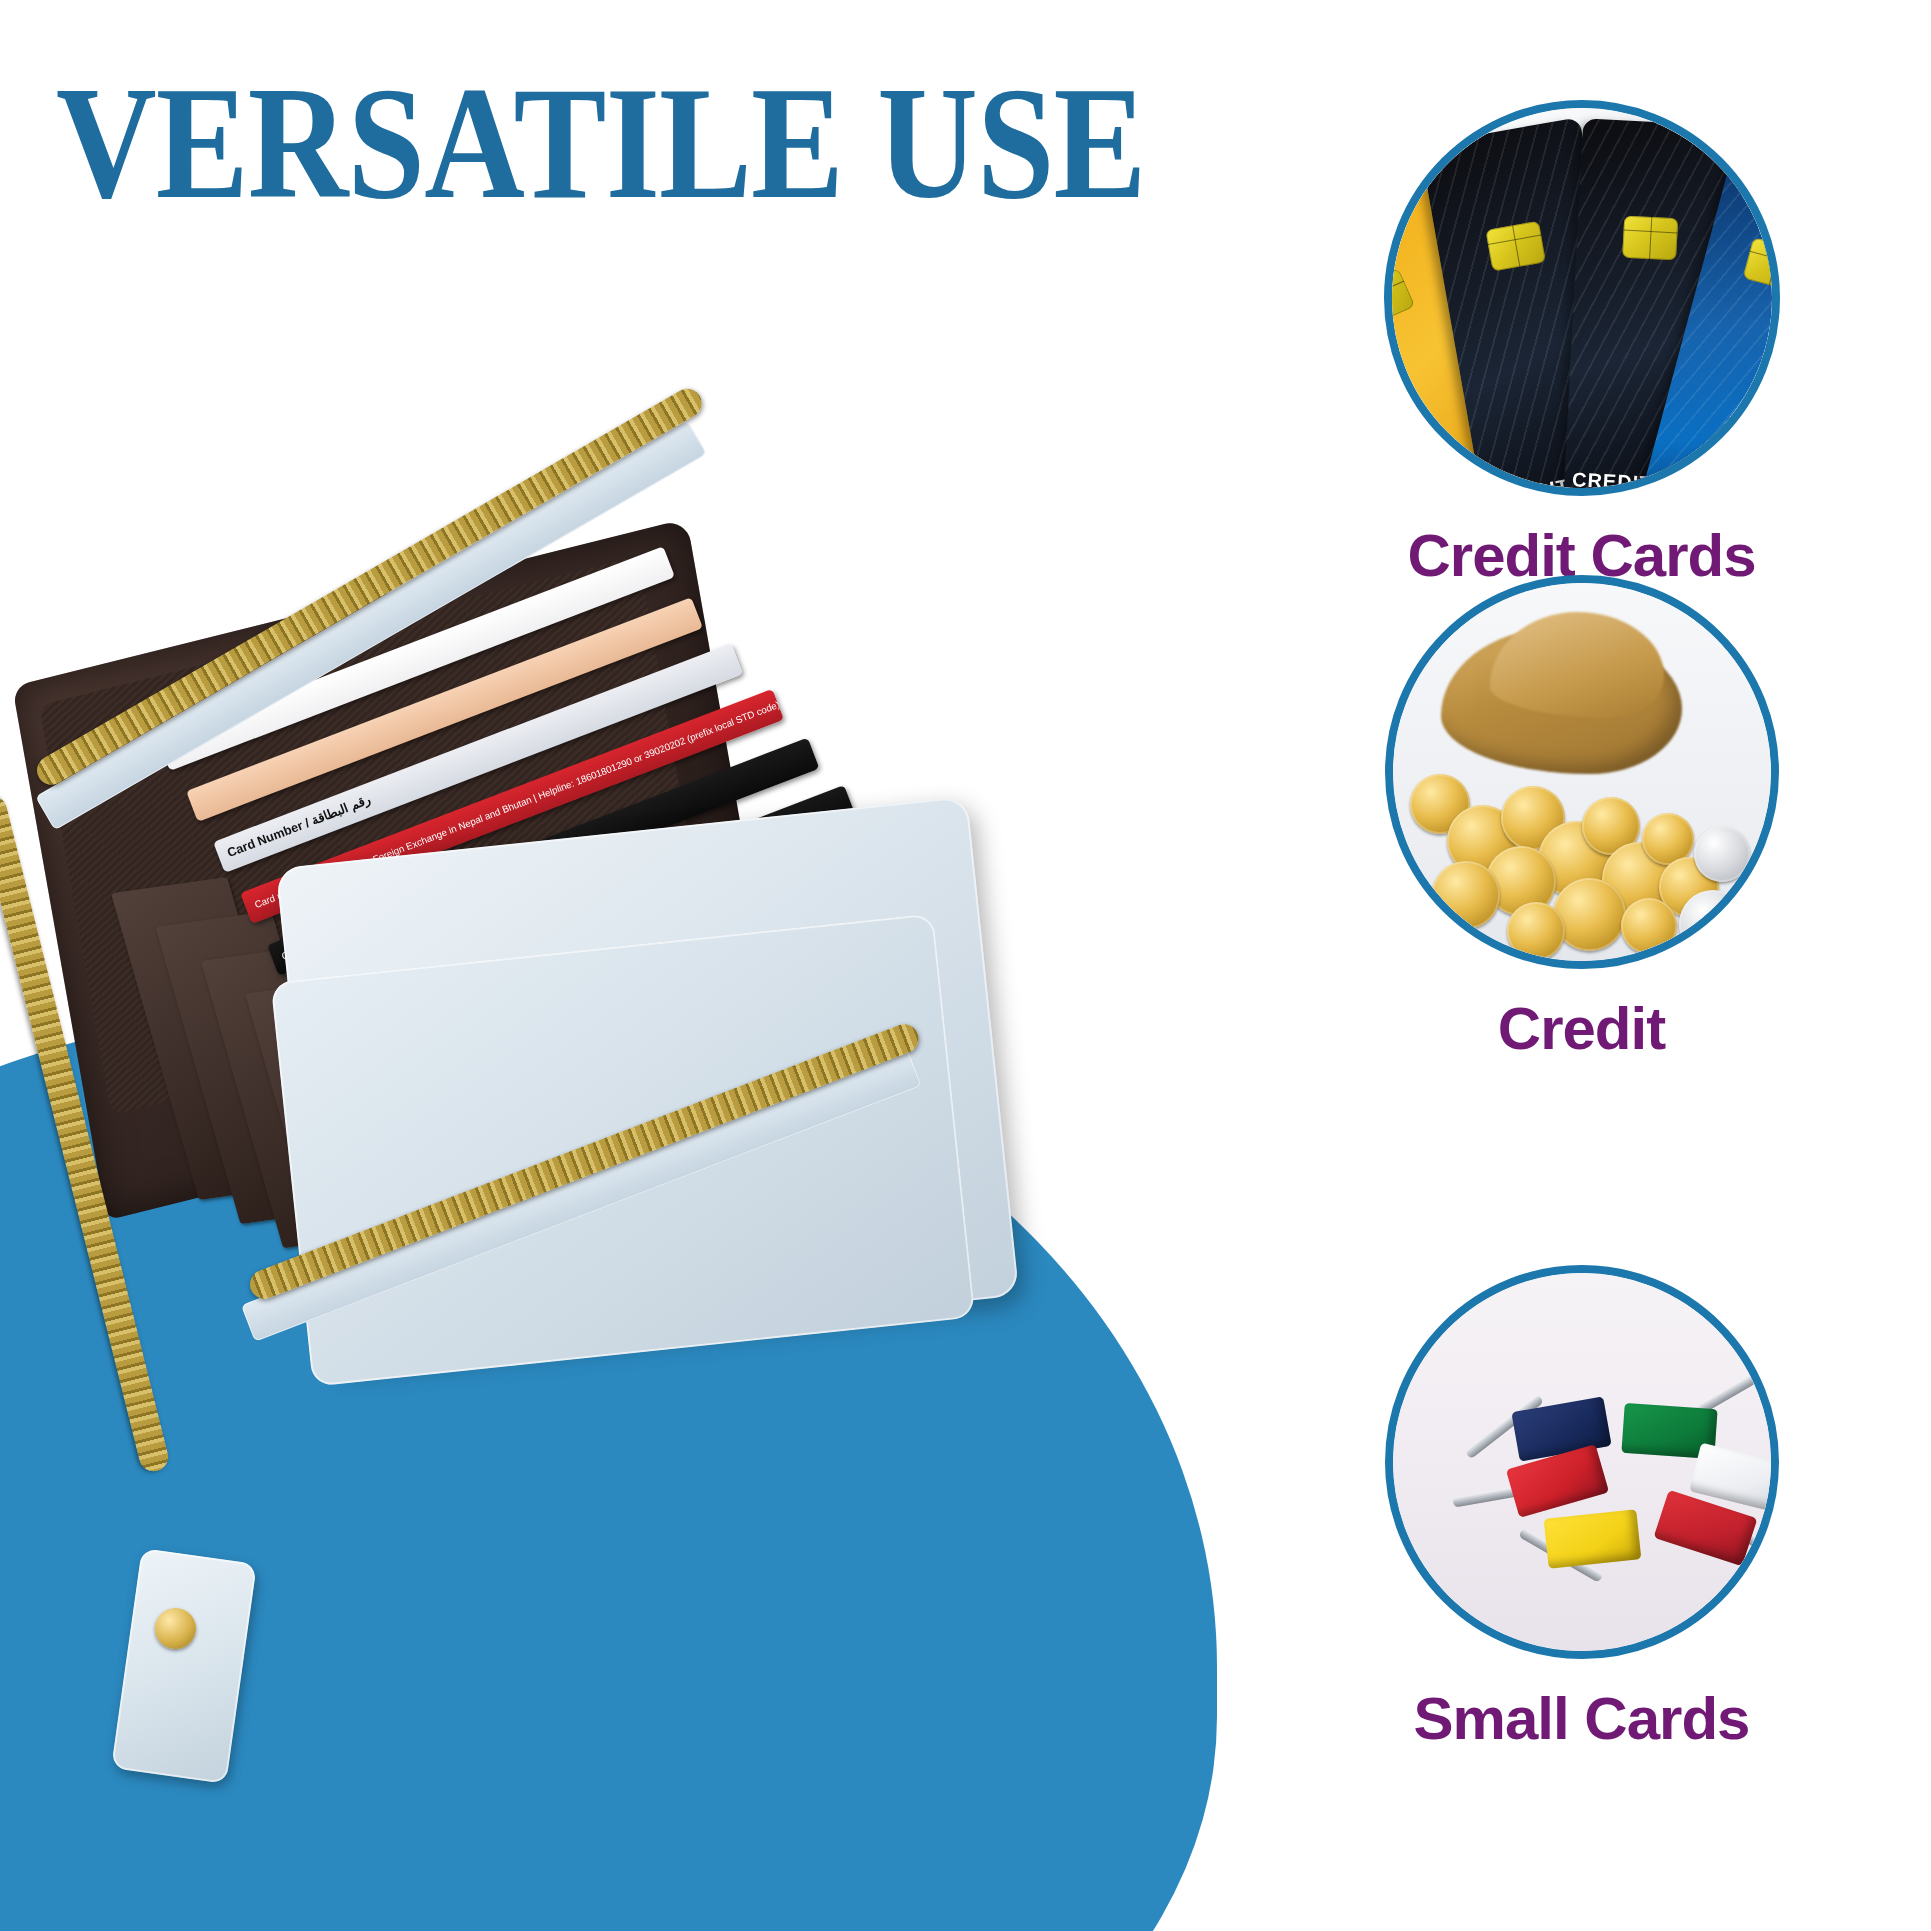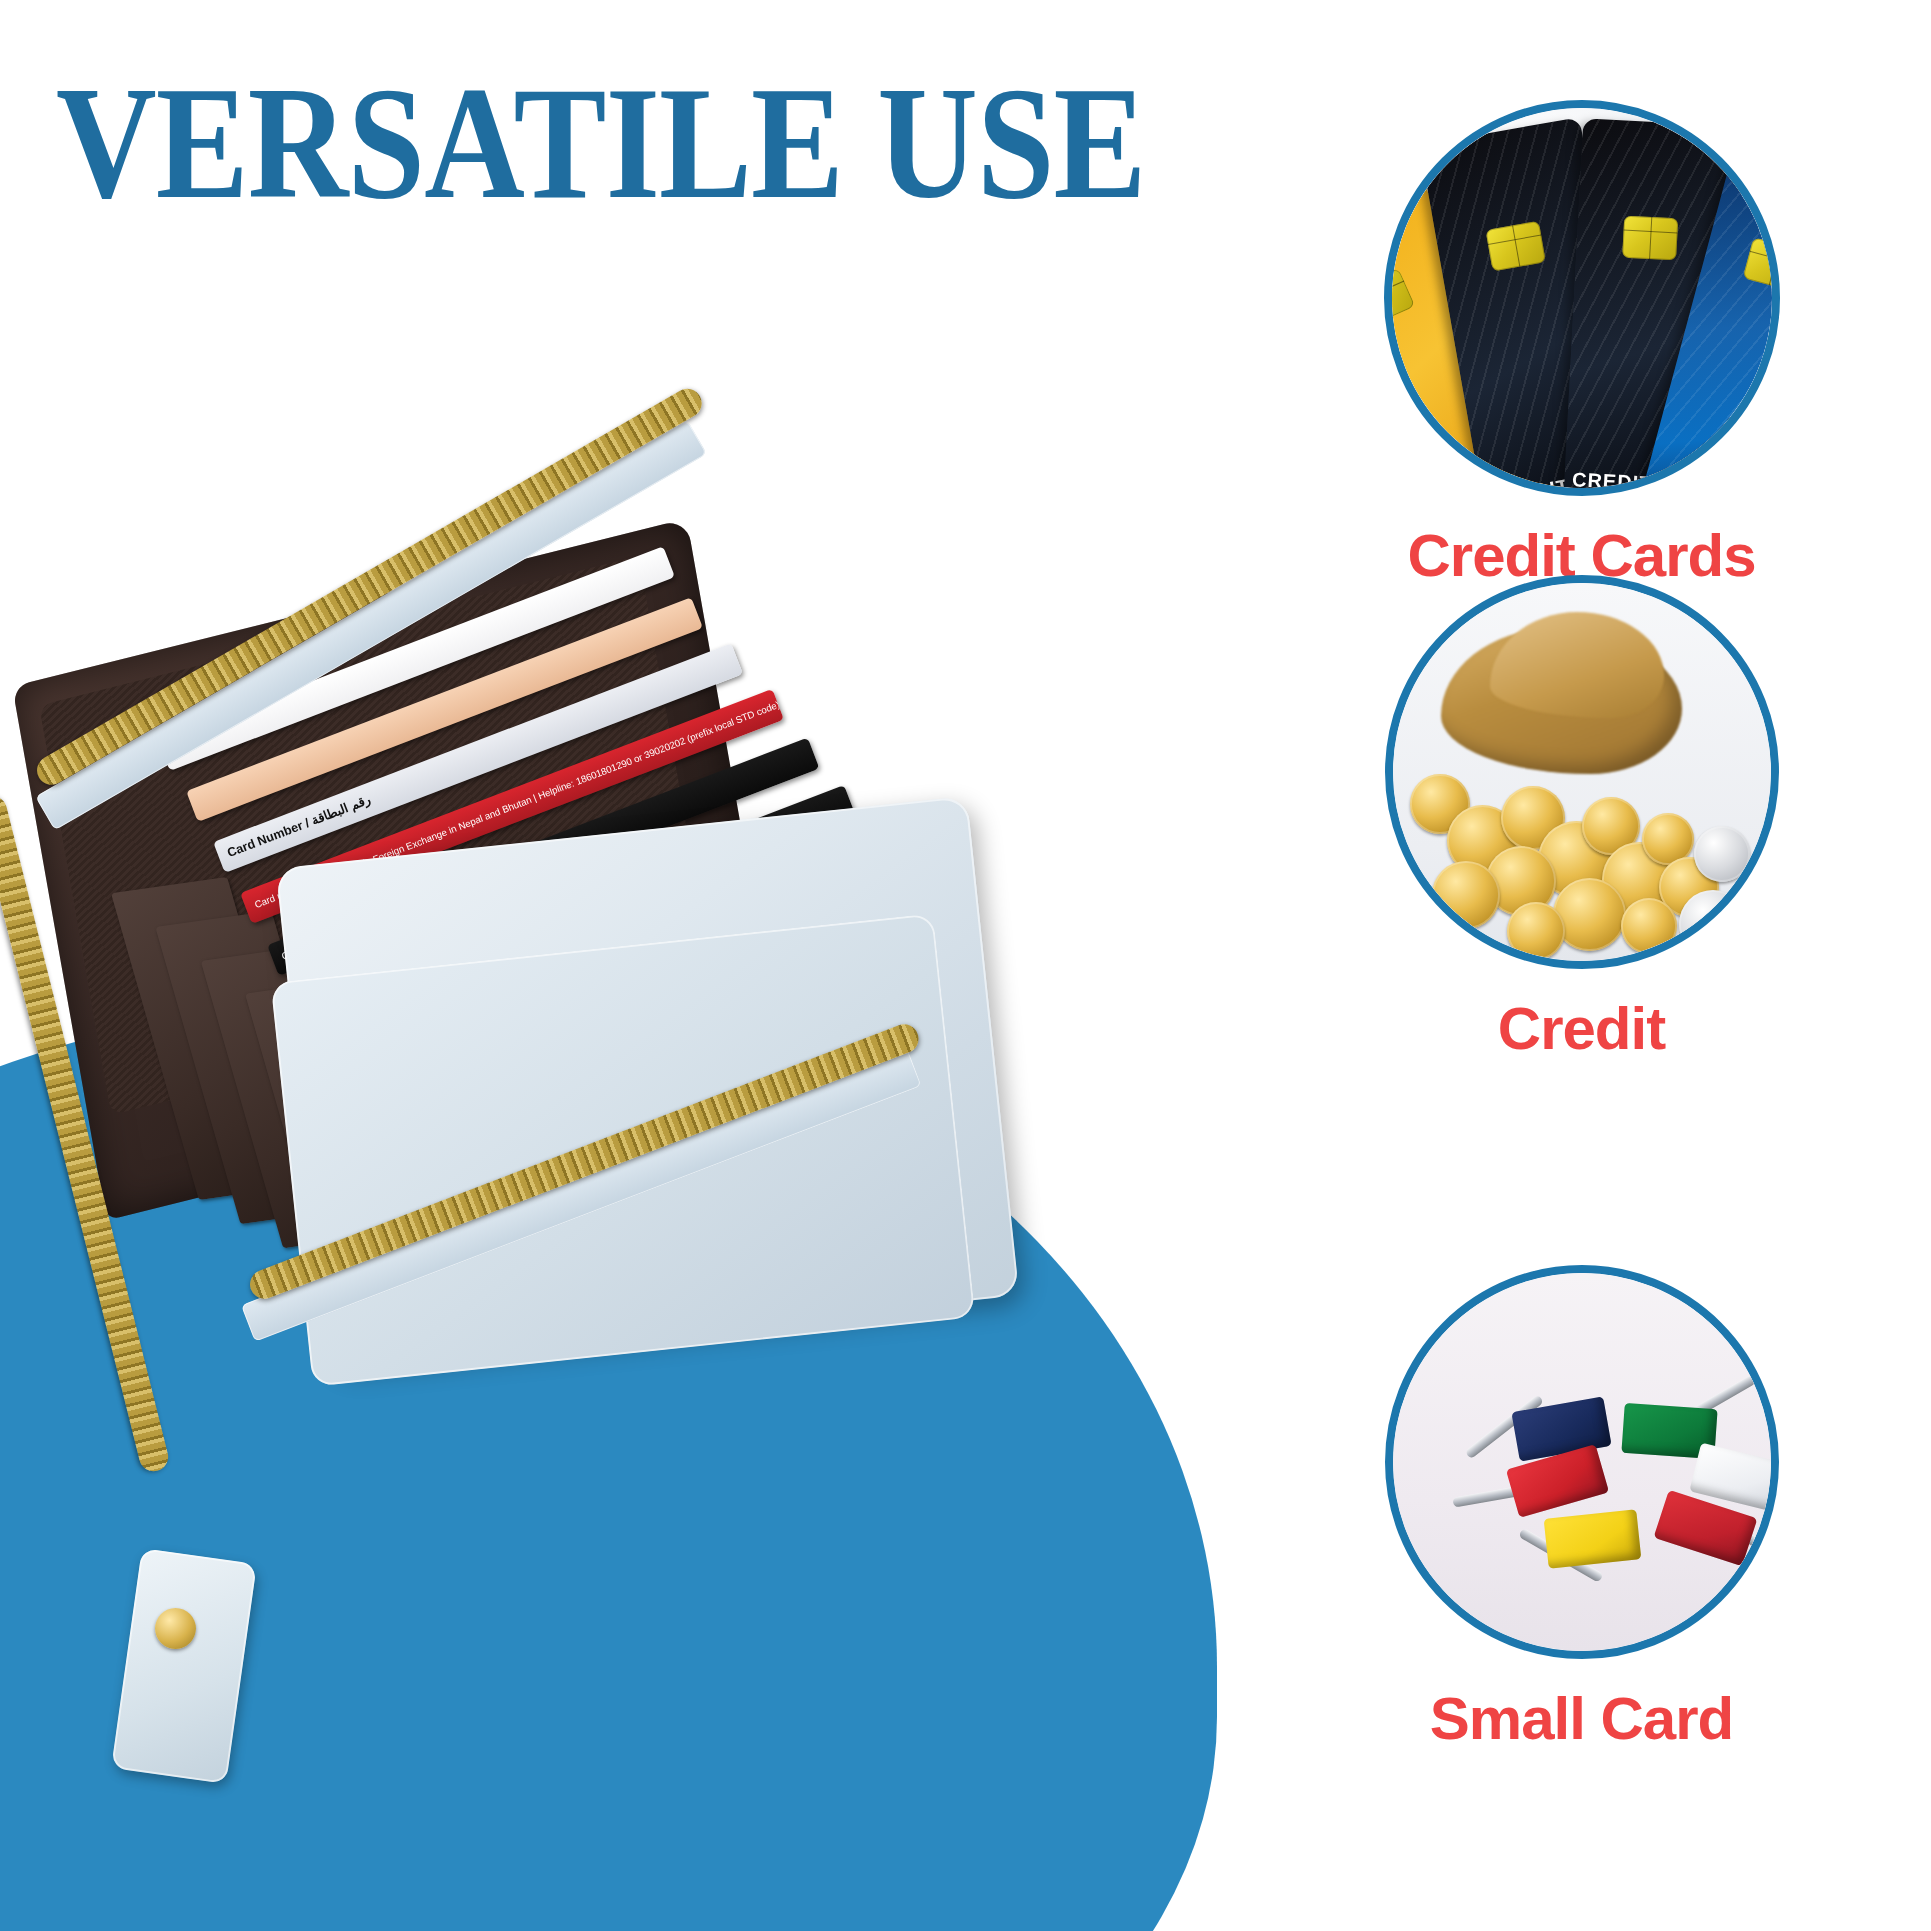--- a/index.html
+++ b/index.html
@@ -37,21 +37,21 @@
     border-radius:50%;
     border:8.7px solid #1c77ad;
     overflow:hidden;
     background:#f3f4f7;
     box-shadow:inset 0 0 0 1px rgba(255,255,255,.6);
   }
   .circle-inner { position:absolute; inset:0; overflow:hidden; border-radius:50%; }
   .feature-label {
     text-align:center; margin-top:25px;
     font-family:"Liberation Sans", sans-serif;
-    font-weight:700; font-size:60px; color:#ef4444;
+    font-weight:700; font-size:60px; color:#701a75;
     letter-spacing:-1px; white-space:nowrap;
   }
 
   #feature-cards  { left:1340px; top:100px; }
   #feature-coins  { left:1340px; top:575px; }
   #feature-items  { left:1340px; top:1265px; }
   #feature-coins .circle-wrap  { width:394px; height:394px; }
   #feature-items .circle-wrap  { width:394px; height:394px; }
 
   
@@ -359,15 +359,15 @@
         <div class="arm" style="left:-33px; top:33px; transform:rotate(36deg);"></div>
         <div class="body" style="background:linear-gradient(150deg,#ffe137 0%,#f3d117 60%,#c9a90a 100%)"></div>
       </div>
 
       <div class="clip" style="left:118px; top:183px; transform:rotate(-16deg);">
         <div class="arm" style="left:-60px; top:17.4px; transform:rotate(6deg);"></div>
         <div class="body" style="background:linear-gradient(150deg,#e8353e 0%,#cc2029 60%,#961622 100%)"></div>
       </div>
     </div>
   </div>
-  <div class="feature-label">Small Card</div>
+  <div class="feature-label">Small Cards</div>
 </div>
 
 
 </body></html>

